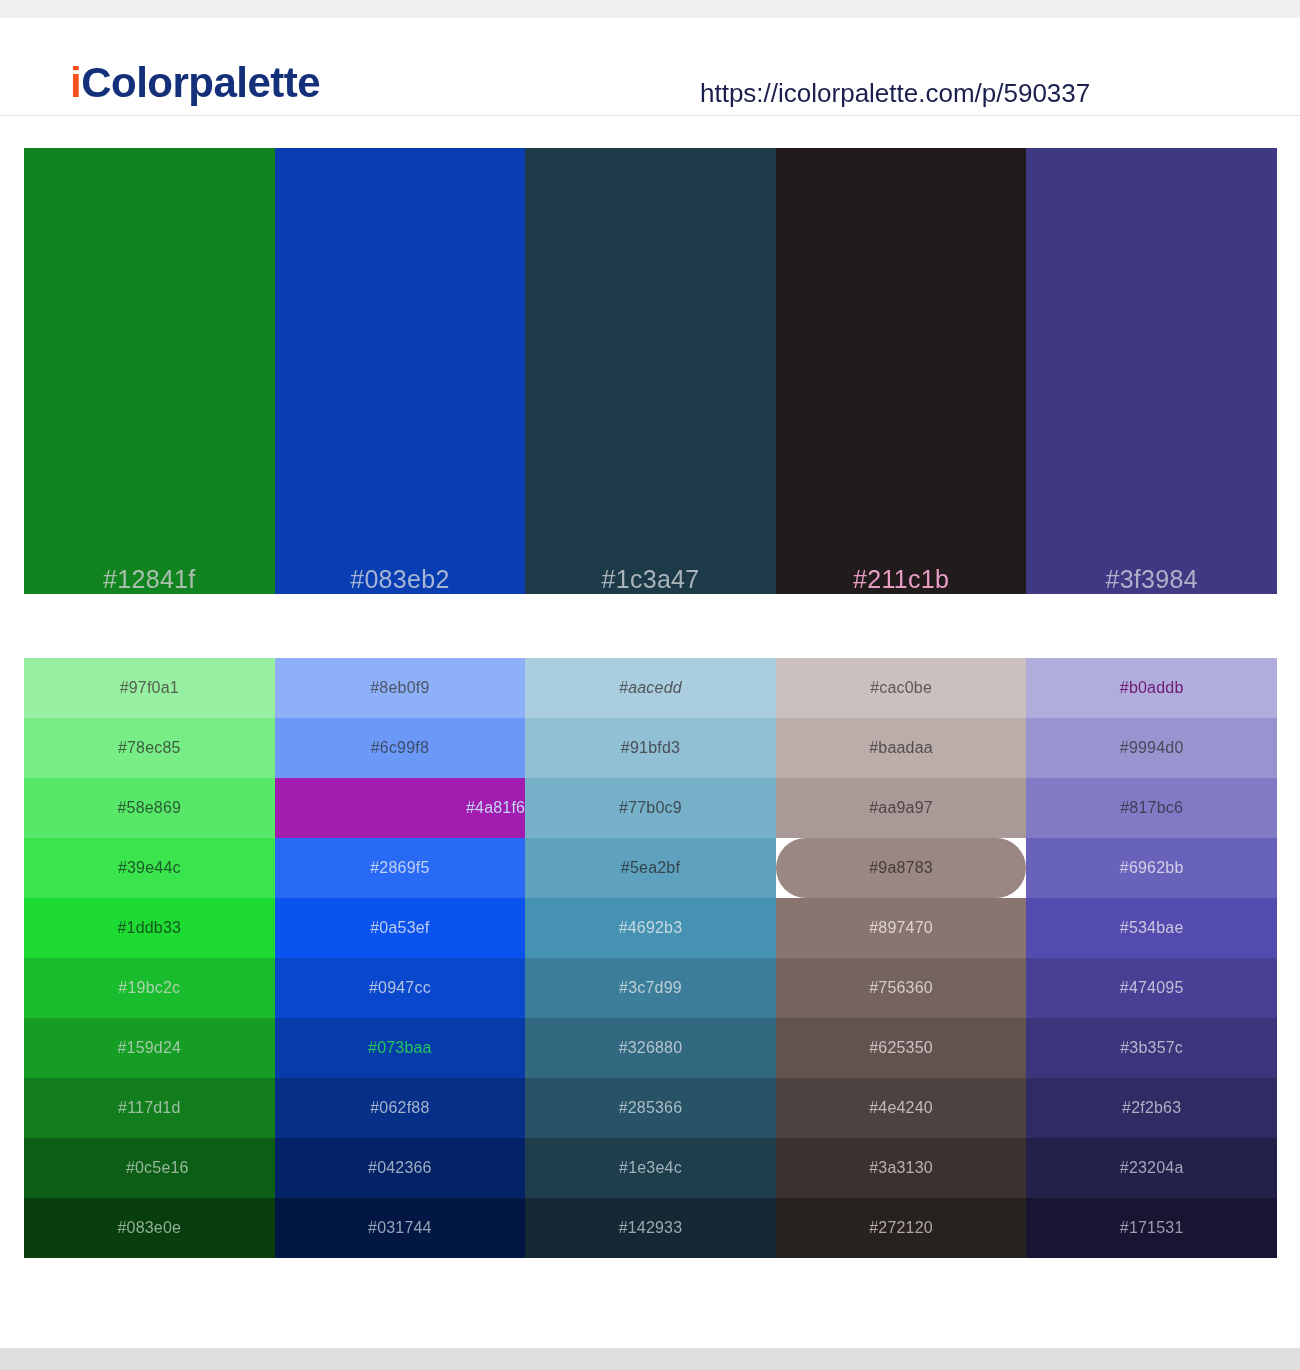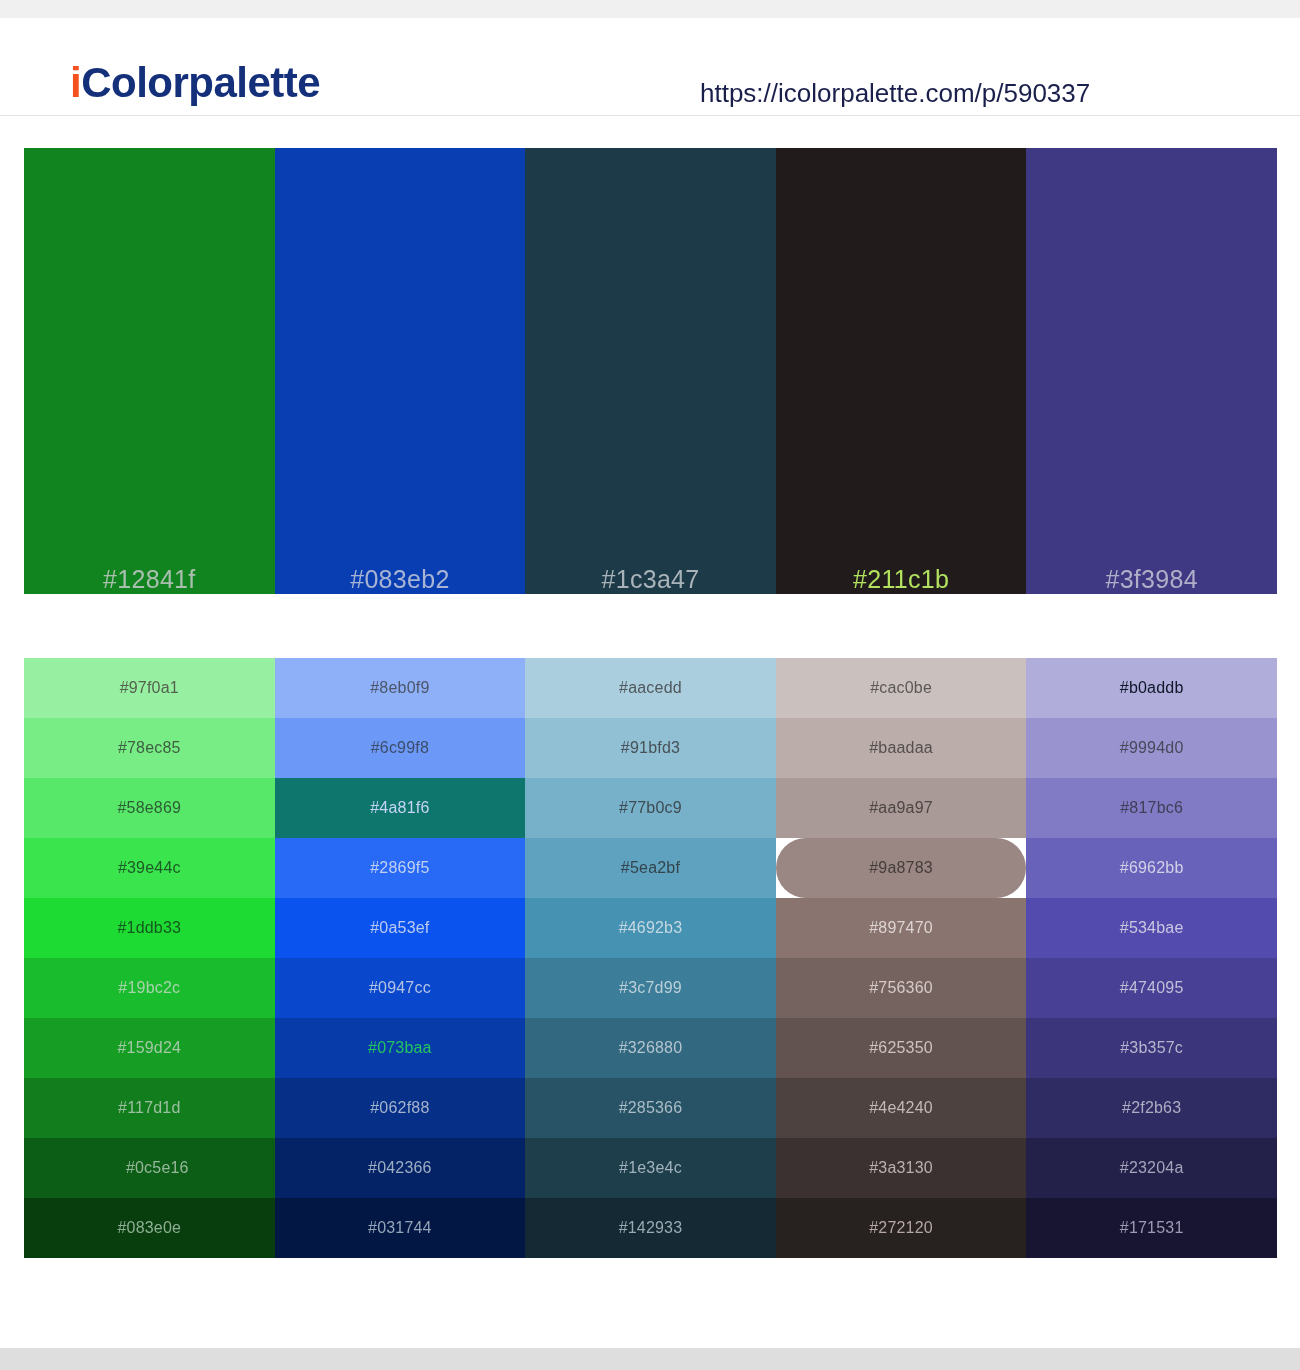--- a/index.html
+++ b/index.html
@@ -126,21 +126,21 @@
       <div class="main-swatch" style="background: rgb(18, 132, 31);">
         <span class="main-swatch-label" style="color: rgb(185, 196, 189);">#12841f</span>
       </div>
       <div class="main-swatch" style="background: rgb(8, 62, 178);">
         <span class="main-swatch-label" style="color: rgb(182, 191, 214);">#083eb2</span>
       </div>
       <div class="main-swatch" style="background: rgb(28, 58, 71);">
         <span class="main-swatch-label" style="color: rgb(182, 190, 195);">#1c3a47</span>
       </div>
       <div class="main-swatch" style="background: rgb(33, 28, 27);">
-        <span class="main-swatch-label" style="color: #bef264;">#211c1b</span>
+        <span class="main-swatch-label" style="color: #f9a8d4;">#211c1b</span>
       </div>
       <div class="main-swatch" style="background: rgb(63, 57, 132);">
         <span class="main-swatch-label" style="color: rgb(187, 185, 206);">#3f3984</span>
       </div>
     </div>
 
   <div class="shades" id="shades-grid">
       <div class="shade-col">
         <div class="shade-cell" style="background: rgb(151, 240, 161);">
           <span class="shade-label" style="color: rgb(85, 97, 79);">#97f0a1</span>
@@ -173,21 +173,21 @@
           <span class="shade-label" style="color: rgb(143, 175, 148);">#083e0e</span>
         </div>
       </div>
       <div class="shade-col">
         <div class="shade-cell" style="background: rgb(142, 176, 249);">
           <span class="shade-label" style="color: rgb(77, 86, 104);">#8eb0f9</span>
         </div>
         <div class="shade-cell" style="background: rgb(108, 153, 248);">
           <span class="shade-label" style="color: rgb(60, 77, 107);">#6c99f8</span>
         </div>
-        <div class="shade-cell" style="background: #0f766e;">
+        <div class="shade-cell" style="background: #a21caf; justify-content: flex-end;">
           <span class="shade-label" style="color: rgb(197, 213, 245);">#4a81f6</span>
         </div>
         <div class="shade-cell" style="background: rgb(40, 105, 245);">
           <span class="shade-label" style="color: rgb(192, 208, 243);">#2869f5</span>
         </div>
         <div class="shade-cell" style="background: rgb(10, 83, 239);">
           <span class="shade-label" style="color: rgb(187, 203, 240);">#0a53ef</span>
         </div>
         <div class="shade-cell" style="background: rgb(9, 71, 204);">
           <span class="shade-label" style="color: rgb(180, 196, 228);">#0947cc</span>
@@ -200,21 +200,21 @@
         </div>
         <div class="shade-cell" style="background: rgb(4, 35, 102);">
           <span class="shade-label" style="color: rgb(157, 173, 194);">#042366</span>
         </div>
         <div class="shade-cell" style="background: rgb(3, 23, 68);">
           <span class="shade-label" style="color: rgb(149, 165, 183);">#031744</span>
         </div>
       </div>
       <div class="shade-col">
         <div class="shade-cell" style="background: rgb(170, 206, 221);">
-          <span class="shade-label" style="color: rgb(80, 88, 93);">#aacedd</span>
+          <span class="shade-label" style="color: rgb(80, 88, 93); font-style: italic;">#aacedd</span>
         </div>
         <div class="shade-cell" style="background: rgb(145, 191, 211);">
           <span class="shade-label" style="color: rgb(71, 81, 87);">#91bfd3</span>
         </div>
         <div class="shade-cell" style="background: rgb(119, 176, 201);">
           <span class="shade-label" style="color: rgb(61, 75, 82);">#77b0c9</span>
         </div>
         <div class="shade-cell" style="background: rgb(94, 162, 191);">
           <span class="shade-label" style="color: rgb(52, 68, 76);">#5ea2bf</span>
         </div>
@@ -264,21 +264,21 @@
         </div>
         <div class="shade-cell" style="background: rgb(58, 49, 48);">
           <span class="shade-label" style="color: rgb(188, 176, 174);">#3a3130</span>
         </div>
         <div class="shade-cell" style="background: rgb(39, 33, 32);">
           <span class="shade-label" style="color: rgb(180, 167, 165);">#272120</span>
         </div>
       </div>
       <div class="shade-col">
         <div class="shade-cell" style="background: rgb(176, 173, 219);">
-          <span class="shade-label" style="color: #0f172a;">#b0addb</span>
+          <span class="shade-label" style="color: #701a75;">#b0addb</span>
         </div>
         <div class="shade-cell" style="background: rgb(153, 148, 208);">
           <span class="shade-label" style="color: rgb(74, 72, 92);">#9994d0</span>
         </div>
         <div class="shade-cell" style="background: rgb(129, 123, 198);">
           <span class="shade-label" style="color: rgb(64, 62, 87);">#817bc6</span>
         </div>
         <div class="shade-cell" style="background: rgb(105, 98, 187);">
           <span class="shade-label" style="color: rgb(210, 208, 230);">#6962bb</span>
         </div>

